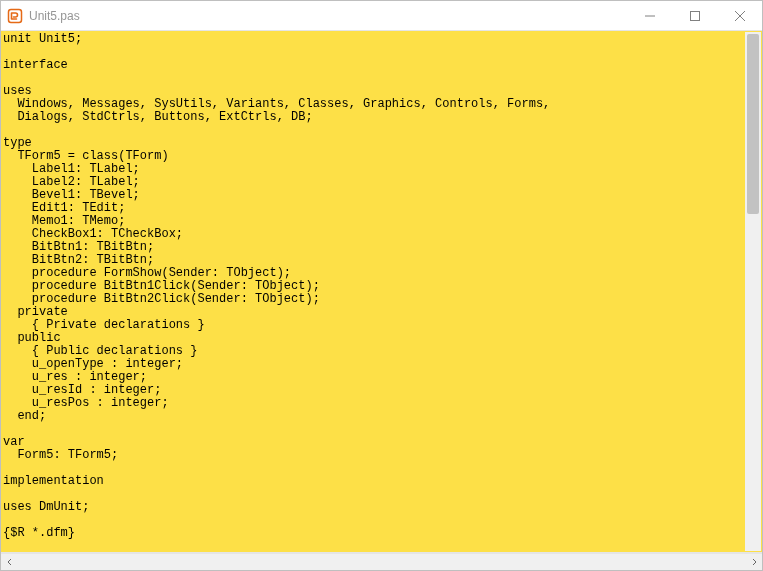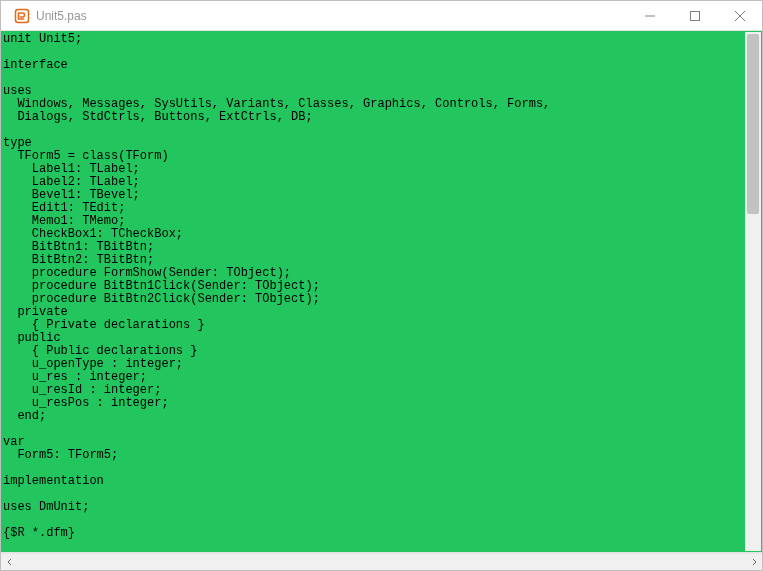--- a/index.html
+++ b/index.html
@@ -15,21 +15,21 @@
     height: 571px;
     border: 1px solid #bfbfbf;
     display: flex;
     flex-direction: column;
     background: #fff;
   }
   .titlebar {
     height: 30px;
     display: flex;
     align-items: center;
-    padding-left: 13px;
+    padding-left: 6px;
     background: #fff;
     border-bottom: 1px solid #e5e5e5;
     position: relative;
   }
   .titlebar-icon {
     width: 16px; height: 16px;
     margin-right: 6px;
     display:flex;align-items:center;justify-content:center;
   }
   .titlebar-title {
@@ -85,21 +85,21 @@
     flex: 1 1 auto;
     position: relative;
     display: flex;
     flex-direction: column;
     min-height: 0;
   }
   .code-viewport {
     flex: 1 1 auto;
     position: relative;
     overflow: hidden;
-    background: #22c55e;
+    background: #fde047;
     border-bottom: 1px solid #e5e5e5;
   }
   .code-content {
     position: absolute;
     left: 2px; top: 2px;
     right: 18px;
     font-family: "NSimSun","SimSun","Courier New",monospace;
     font-size: 12px;
     line-height: 13px;
     white-space: pre;

